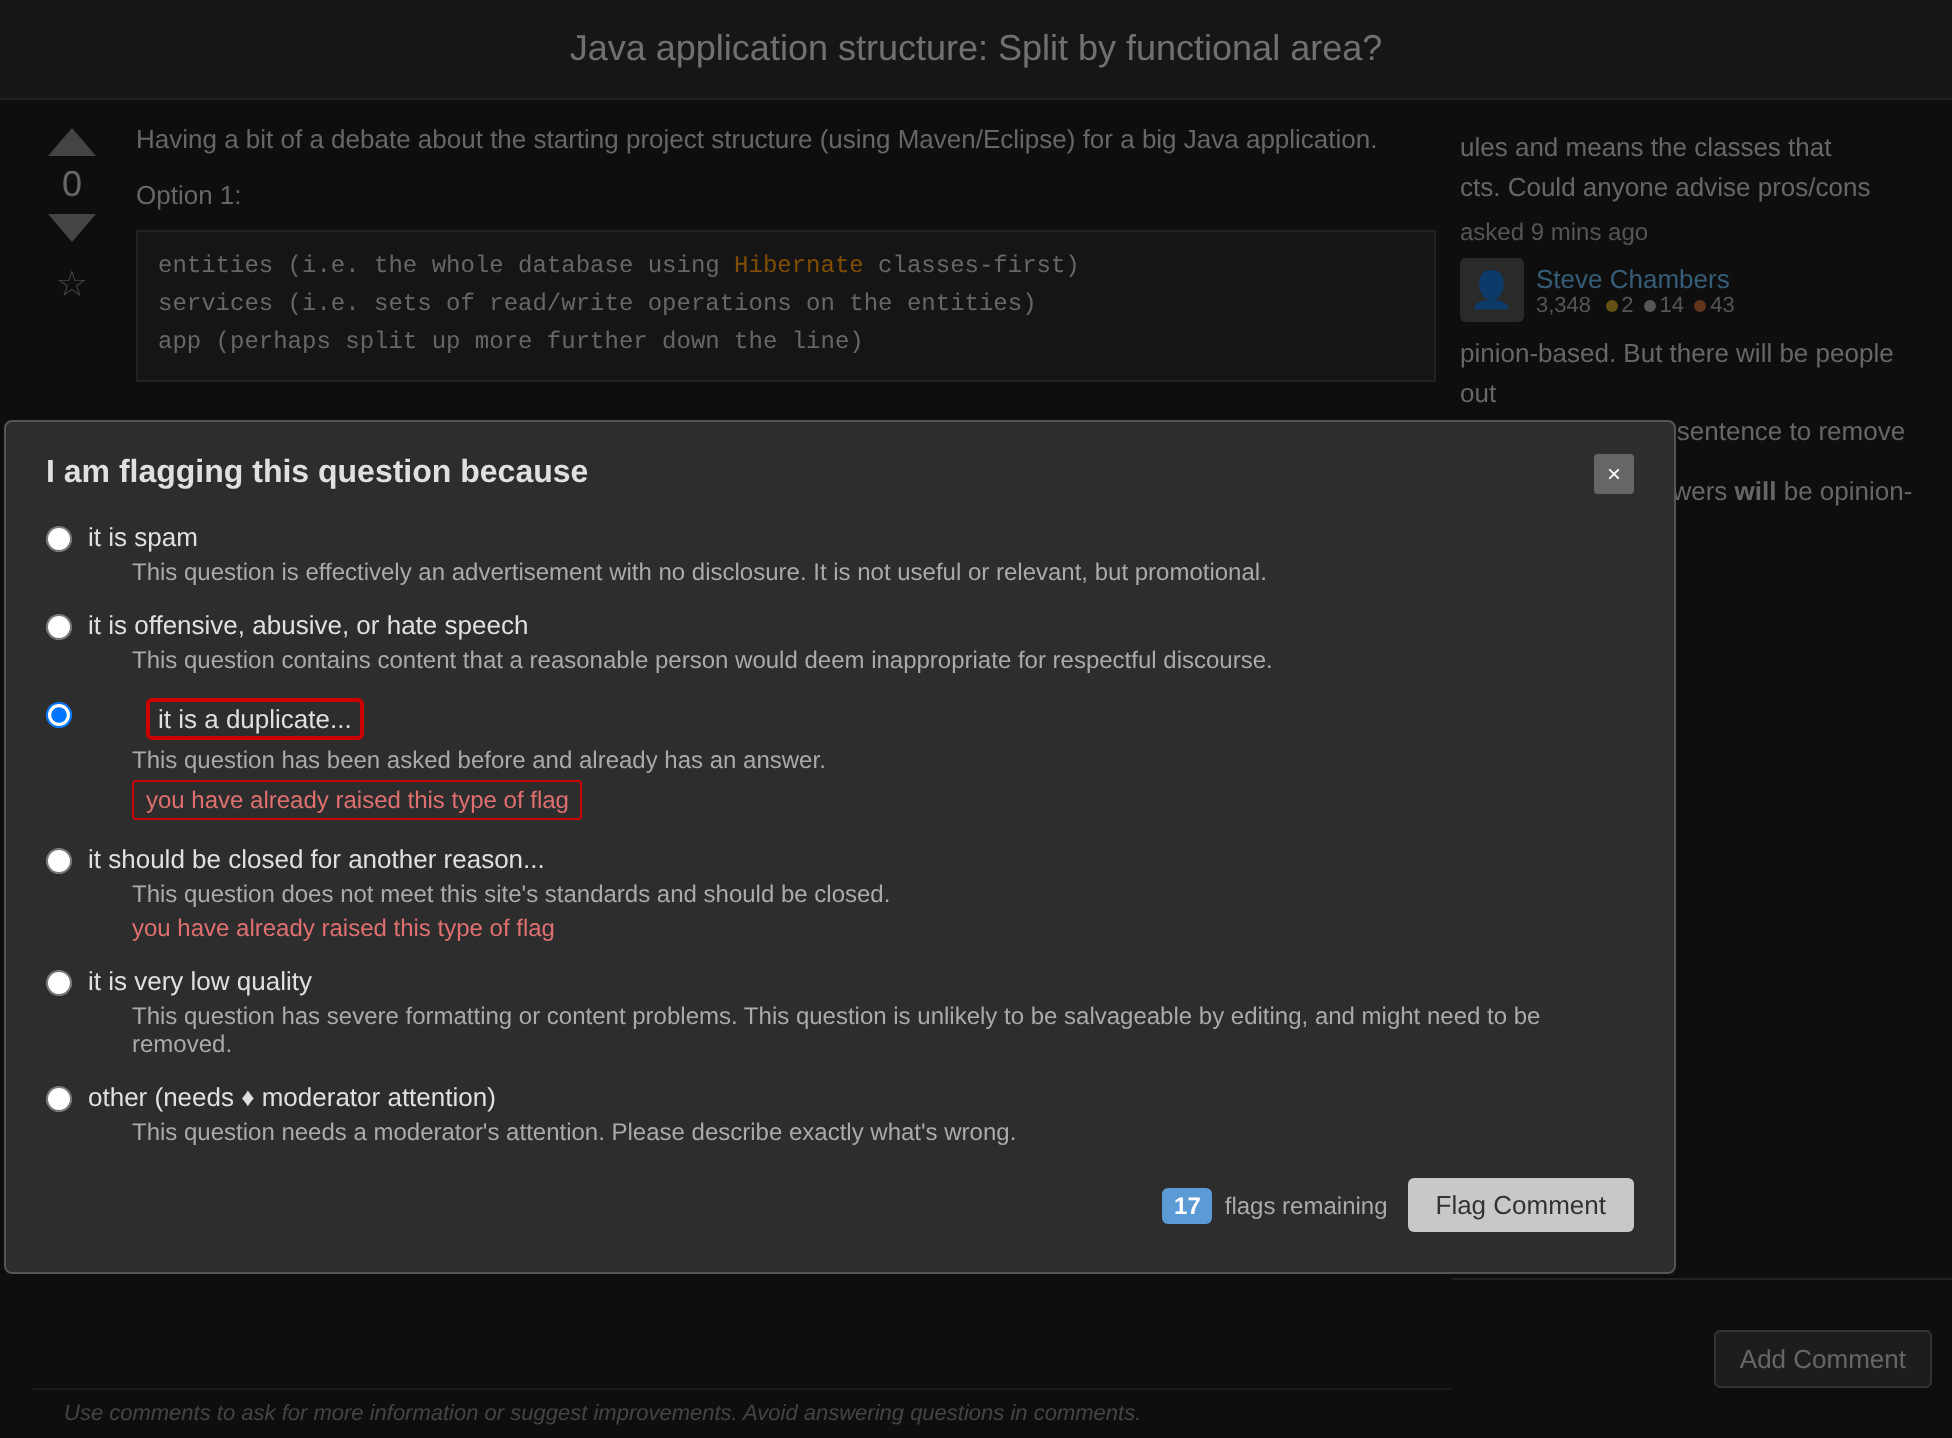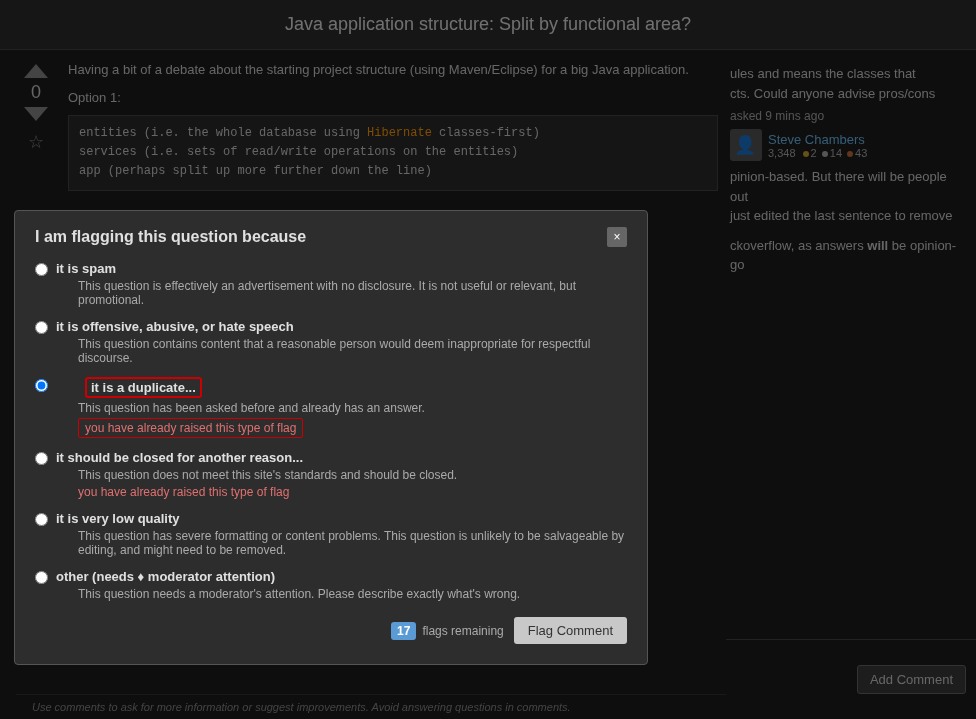--- a/index.html
+++ b/index.html
@@ -147,22 +147,22 @@
       position: absolute;
       top: 0; left: 0; right: 0; bottom: 0;
       background: rgba(0,0,0,0.5);
       z-index: 10;
     }
 
     
     .dialog {
       position: absolute;
       top: 210px;
-      left: 14px;
-      width: 634px;
+      left: 2px;
+      width: 836px;
       background: #2d2d2d;
       border: 1px solid #555;
       border-radius: 4px;
       z-index: 20;
       padding: 16px 20px 20px;
     }
 
     .dialog-header {
       display: flex;
       justify-content: space-between;
@@ -199,21 +199,21 @@
       align-items: flex-start;
       gap: 8px;
     }
 
     .flag-option input[type="radio"] {
       margin-top: 2px;
       flex-shrink: 0;
     }
 
     .option-title {
-      font-weight: bold;
+      font-weight: normal;
       color: #e0e0e0;
       font-size: 13px;
     }
 
     .option-title.strikethrough {
       text-decoration: line-through;
       color: #e0e0e0;
     }
 
     .option-desc {

